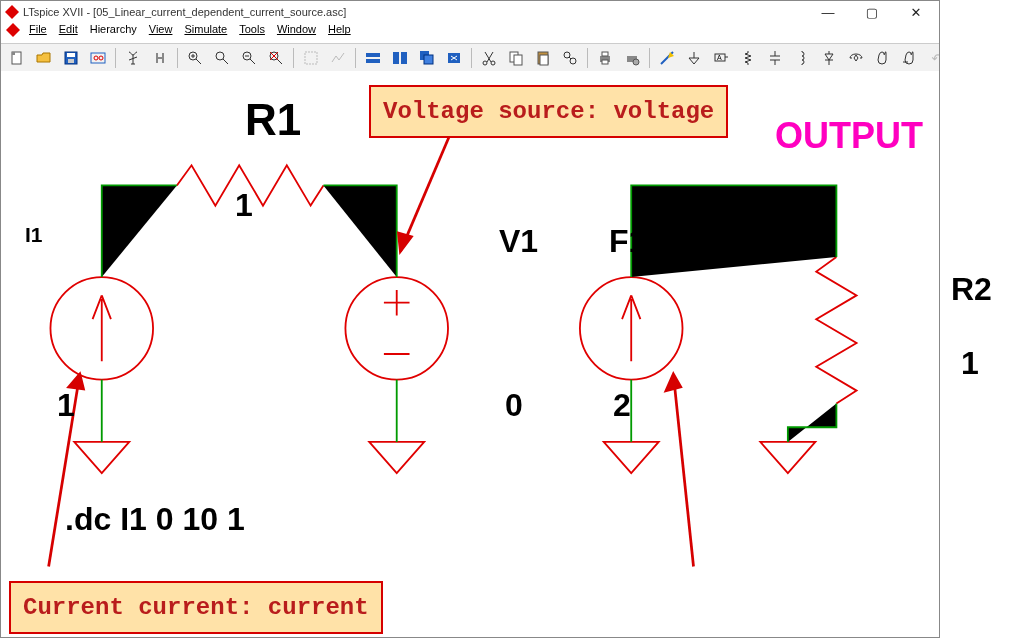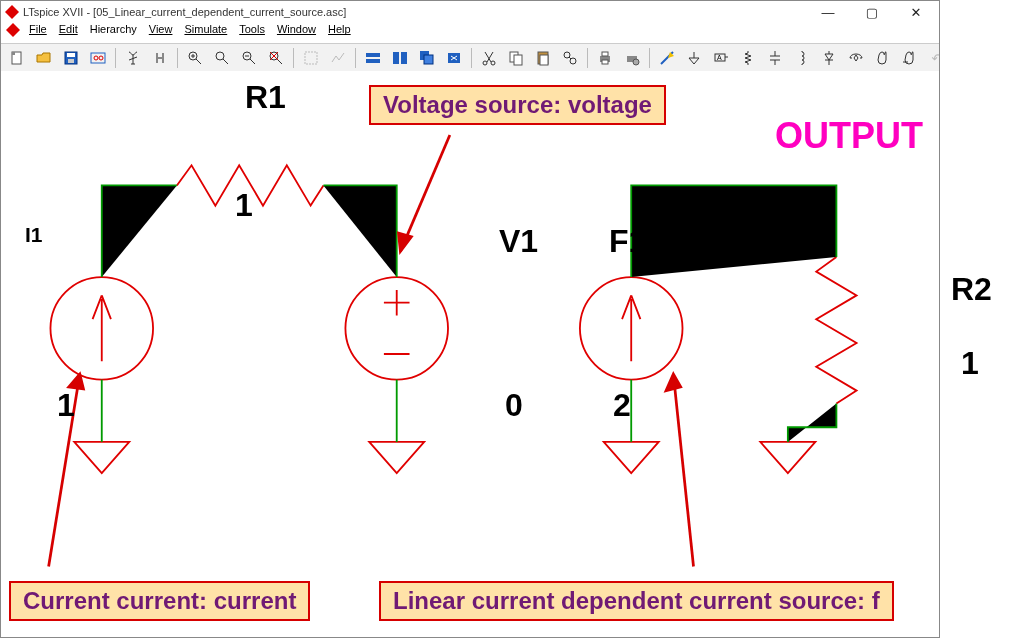--- a/index.html
+++ b/index.html
@@ -27,22 +27,22 @@
   .sep{width:1px;height:20px;background:#bbb;margin:0 2px;flex:0 0 auto}
 
   
   .canvas{position:absolute;left:0;right:0;top:70px;bottom:0;background:#fff;
     background-image:radial-gradient(circle,#bbb 0.7px,transparent 0.7px);
     background-size:20px 20px;background-position:13px 3px}
   .canvas svg{position:absolute;inset:0;width:100%;height:100%}
   .lbl{position:absolute;font-family:Arial,sans-serif;font-weight:900;color:#000;white-space:nowrap}
 
   
-  .annot{position:absolute;background:#ffe2a8;border:2px solid #d60000;color:#701a75;
-    font-family:Liberation Sans, sans-serif;font-weight:900;padding:4px 12px;white-space:nowrap}
+  .annot{position:absolute;background:#ffe2a8;border:2px solid #d60000;color:#b91c1c;
+    font-family:Liberation Mono, monospace;font-weight:900;padding:11px 12px;white-space:nowrap}
 </style>
 </head>
 <body>
 <div id="app">
 
 <div class="titlebar">
   <span class="appicon"></span>
   <span class="title">LTspice XVII - [05_Linear_current_dependent_current_source.asc]</span>
   <div class="winbtns">
     <span class="winbtn">—</span>
@@ -332,29 +332,29 @@
     <polygon points="436,172 448,156 434,152"></polygon>
     <path d="M52 516 L86 306"></path>
     <polygon points="86,306 74,320 90,322"></polygon>
     <path d="M756 516 L734 306"></path>
     <polygon points="734,306 726,324 742,320"></polygon>
   </g>
 </svg>
 
 <div class="lbl" style="left:24px;top:152px;font-size:21px">I1</div>
 <div class="lbl" style="left:56px;top:316px;font-size:32px">1</div>
-<div class="lbl" style="left:244px;top:8px;font-size:32px">R1</div>
+<div class="lbl" style="left:244px;top:24px;font-size:44px">R1</div>
 <div class="lbl" style="left:234px;top:116px;font-size:32px">1</div>
 <div class="lbl" style="left:498px;top:152px;font-size:32px">V1</div>
 <div class="lbl" style="left:504px;top:316px;font-size:32px">0</div>
 <div class="lbl" style="left:608px;top:152px;font-size:32px">F1</div>
 <div class="lbl" style="left:612px;top:316px;font-size:32px">2</div>
 <div class="lbl" style="left:950px;top:200px;font-size:32px">R2</div>
 <div class="lbl" style="left:960px;top:274px;font-size:32px">1</div>
 
 <div class="lbl" style="left:774px;top:44px;font-size:36px;color:#ff00c0">OUTPUT</div>
+<div class="lbl" style="left:64px;top:430px;font-size:32px">.dc I1 0 10 1</div>
 
 <div class="annot" style="left:368px;top:14px;font-size:24px">Voltage source: voltage</div>
 <div class="annot" style="left:8px;top:510px;font-size:24px">Current current: current</div>
-<div class="annot" style="left:378px;top:510px;font-size:24px">Linear current dependent current source: f</div>
 </div>
 
 </div>
 
 </body></html>

